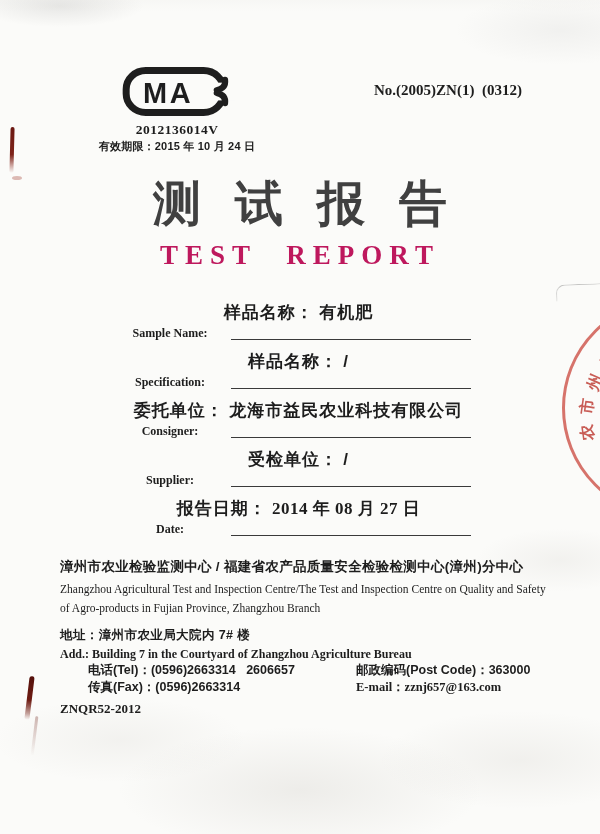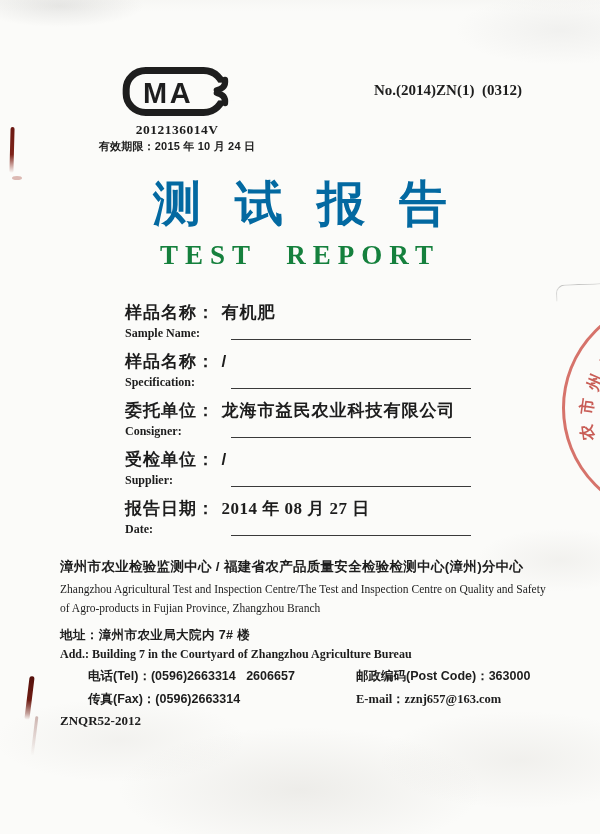--- a/index.html
+++ b/index.html
@@ -23,39 +23,39 @@
       linear-gradient(to bottom, rgba(200,198,190,0.08), transparent 12px);
   }
   
   .cert{position:absolute;left:62px;top:64px;width:230px;text-align:center;}
   .cma-svg{display:block;margin:0 auto;}
   .cert-no{margin-top:2px;font-family:"Liberation Serif",serif;font-weight:bold;font-size:13.5px;letter-spacing:0.5px;}
   .cert-valid{margin-top:1px;font-size:11px;font-weight:600;letter-spacing:0.2px;}
   .report-no{position:absolute;left:374px;top:82px;font-family:"Liberation Serif",serif;font-weight:bold;font-size:15px;white-space:pre;}
   
   .title-block{position:absolute;left:0;top:172px;width:600px;text-align:center;}
-  .title-zh{display:inline-block;font-size:48px;font-weight:bold;letter-spacing:34px;margin-right:-34px;color:#0369a1;}
-  .title-en{margin-top:4px;font-family:"Liberation Serif",serif;font-size:27px;font-weight:bold;letter-spacing:7px;word-spacing:16px;color:#15803d;}
+  .title-zh{display:inline-block;font-size:48px;font-weight:bold;letter-spacing:34px;margin-right:-34px;color:#404040;}
+  .title-en{margin-top:4px;font-family:"Liberation Serif",serif;font-size:27px;font-weight:bold;letter-spacing:7px;word-spacing:16px;color:#be185d;}
   
-  .fields{position:absolute;left:125px;top:301px;width:346px;}
+  .fields{position:absolute;left:125px;top:301px;width:346px;text-align:center;}
   .field{margin-bottom:10px;}
   .field-top{height:24px;line-height:24px;white-space:nowrap;}
   .zh-label{display:inline-block;width:92px;font-size:17px;font-weight:700;letter-spacing:1px;}
   .field-value{font-size:17px;font-weight:700;letter-spacing:1px;}
   .field-value.serif{font-family:"Liberation Serif",serif;letter-spacing:0.5px;}
   .field-bottom{display:flex;align-items:flex-end;height:15px;gap:16px;}
   .en-label{width:90px;font-family:"Liberation Serif",serif;font-weight:bold;font-size:12px;line-height:13px;white-space:nowrap;}
   .u-line{flex:1;border-bottom:1.2px solid #3a3a3a;height:13px;}
   
   .footer{position:absolute;left:60px;top:557px;width:488px;}
   .org-zh{font-size:13.5px;font-weight:700;letter-spacing:0.3px;line-height:19px;white-space:nowrap;}
   .org-en{margin-top:4px;font-family:"Liberation Serif",serif;font-weight:normal;font-size:11.5px;line-height:19px;}
   .addr-zh{margin-top:9px;font-size:12.5px;font-weight:600;letter-spacing:0.4px;}
   .addr-en{margin-top:3px;font-family:"Liberation Serif",serif;font-weight:bold;font-size:12px;}
-  .contact-row{display:flex;margin-top:6px;padding-left:28px;}
+  .contact-row{display:flex;margin-top:0;padding-left:28px;}
   .contact-left{width:268px;font-size:12.5px;font-weight:600;white-space:pre;}
   .contact-right{font-size:12.5px;font-weight:600;white-space:pre;}
   .contact-right.serif,.contact-left .en{font-family:"Liberation Serif",serif;}
   .doc-code{margin-top:5px;text-align:left;padding-right:26px;font-family:"Liberation Serif",serif;font-weight:bold;font-size:13px;}
   
   .stamp{position:absolute;left:562px;top:298px;width:220px;height:220px;pointer-events:none;}
   .stamp-ring{position:absolute;inset:0;border:3.5px solid rgba(199,62,51,0.72);border-radius:50%;}
   .stamp-char{position:absolute;color:rgba(186,48,38,0.78);font-size:16px;font-weight:700;}
   
   .streak-1{position:absolute;left:10px;top:127px;width:4px;height:46px;border-radius:2px;
@@ -80,21 +80,21 @@
       <rect x="6" y="7" width="104" height="45" rx="21" ry="20" fill="none" stroke="#1e1e1e" stroke-width="7.5"></rect>
       <rect x="100" y="20" width="24" height="19" fill="#fbfbf9"></rect>
       <path d="M 112 17 q 1 9 -9 11" fill="none" stroke="#1e1e1e" stroke-width="6.5" stroke-linecap="round"></path>
       <path d="M 112 42 q 1 -9 -9 -11" fill="none" stroke="#1e1e1e" stroke-width="6.5" stroke-linecap="round"></path>
       <text x="24" y="42" font-family="Liberation Sans, sans-serif" font-size="31" font-weight="bold" fill="#1e1e1e" letter-spacing="3">MA</text>
     </svg>
     <div class="cert-no">2012136014V</div>
     <div class="cert-valid">有效期限：2015 年 10 月 24 日</div>
   </div>
 
-  <div class="report-no">No.(2014)ZN(1)  (0312)</div>
+  <div class="report-no">No.(2005)ZN(1)  (0312)</div>
 
   <div class="title-block">
     <span class="title-zh">测试报告</span>
     <div class="title-en">TEST REPORT</div>
   </div>
 
   <div class="fields">
 
     <div class="field">
       <div class="field-top">

